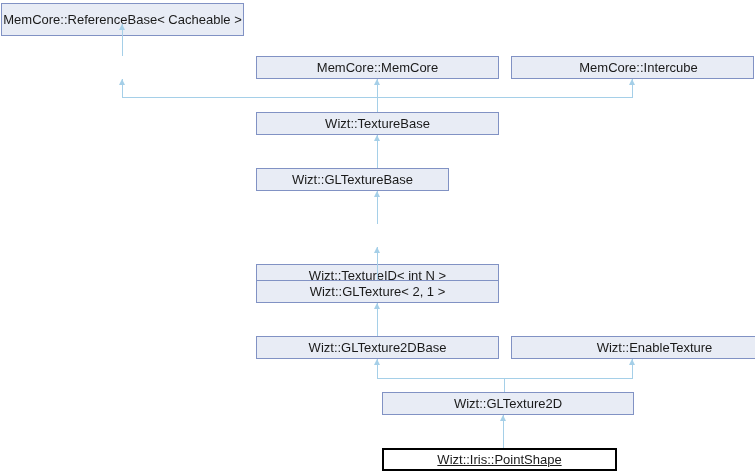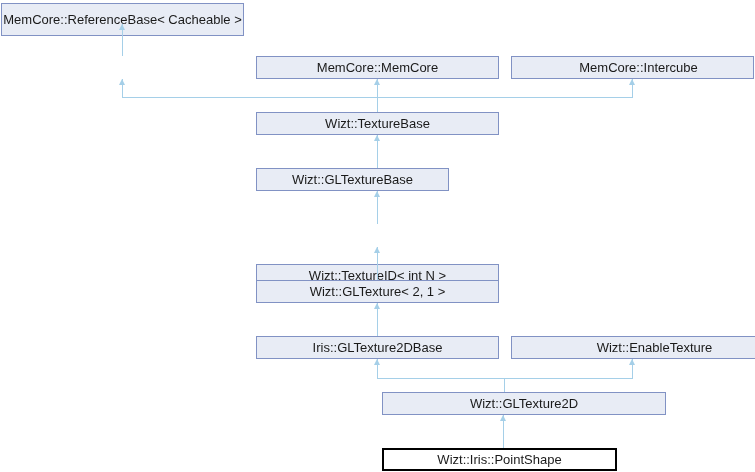--- a/index.html
+++ b/index.html
@@ -19,56 +19,57 @@
     background:#e8ecf5;
     border:1px solid #8192c4;
     white-space:nowrap;
     cursor:pointer;
     text-align:center;
   }
   .node.current{
     background:#ffffff;
     border:2px solid #000000;
     cursor:default;
+    text-decoration:underline;
   }
   .vline{position:absolute;width:1px;background:#a5cfe8;}
   .hline{position:absolute;height:1px;background:#a5cfe8;}
   .arrow{
     position:absolute;width:0;height:0;
     border-left:3px solid transparent;
     border-right:3px solid transparent;
     border-bottom:6px solid #a5cfe8;
   }
   
   .n0{left:1px;top:3px;width:243px;height:33px;}
   .n1{left:0px;top:56px;width:244px;height:23px;}
   .n2{left:256px;top:56px;width:243px;height:23px;}
   .n3{left:511px;top:56px;width:243px;height:23px;padding-left:12px;}
   .n4{left:256px;top:112px;width:243px;height:23px;}
   .n5{left:256px;top:168px;width:193px;height:23px;}
   .n6{left:256px;top:224px;width:243px;height:23px;margin-top:40px;}
   .n7{left:256px;top:280px;width:243px;height:23px;}
   .n8{left:256px;top:336px;width:243px;height:23px;}
   .n9{left:511px;top:336px;width:287px;height:23px;}
-  .n10{left:382px;top:392px;width:284px;height:23px;}
+  .n10{left:382px;top:392px;width:252px;height:23px;}
   .n11{left:382px;top:448px;width:235px;height:23px;}
 </style>
 </head>
 <body>
 
 <div class="canvas">
 
   <div class="node n0">MemCore::ReferenceBase&lt; Cacheable &gt;</div>
   <div class="node n2">MemCore::MemCore</div>
   <div class="node n3">MemCore::Intercube</div>
   <div class="node n4">Wizt::TextureBase</div>
   <div class="node n5">Wizt::GLTextureBase</div>
   <div class="node n6">Wizt::TextureID&lt; int N &gt;</div>
   <div class="node n7">Wizt::GLTexture&lt; 2, 1 &gt;</div>
-  <div class="node n8">Iris::GLTexture2DBase</div>
+  <div class="node n8">Wizt::GLTexture2DBase</div>
   <div class="node n9">Wizt::EnableTexture</div>
   <div class="node n10">Wizt::GLTexture2D</div>
   <div class="node n11 current">Wizt::Iris::PointShape</div>
 
   <div class="vline" style="left:122px;top:24px;height:32px;"></div>
   <div class="arrow" style="left:119px;top:24px;"></div>
 
   <div class="hline" style="left:122px;top:97px;width:511px;"></div>
   <div class="vline" style="left:122px;top:79px;height:18px;"></div>
   <div class="arrow" style="left:119px;top:79px;"></div>

